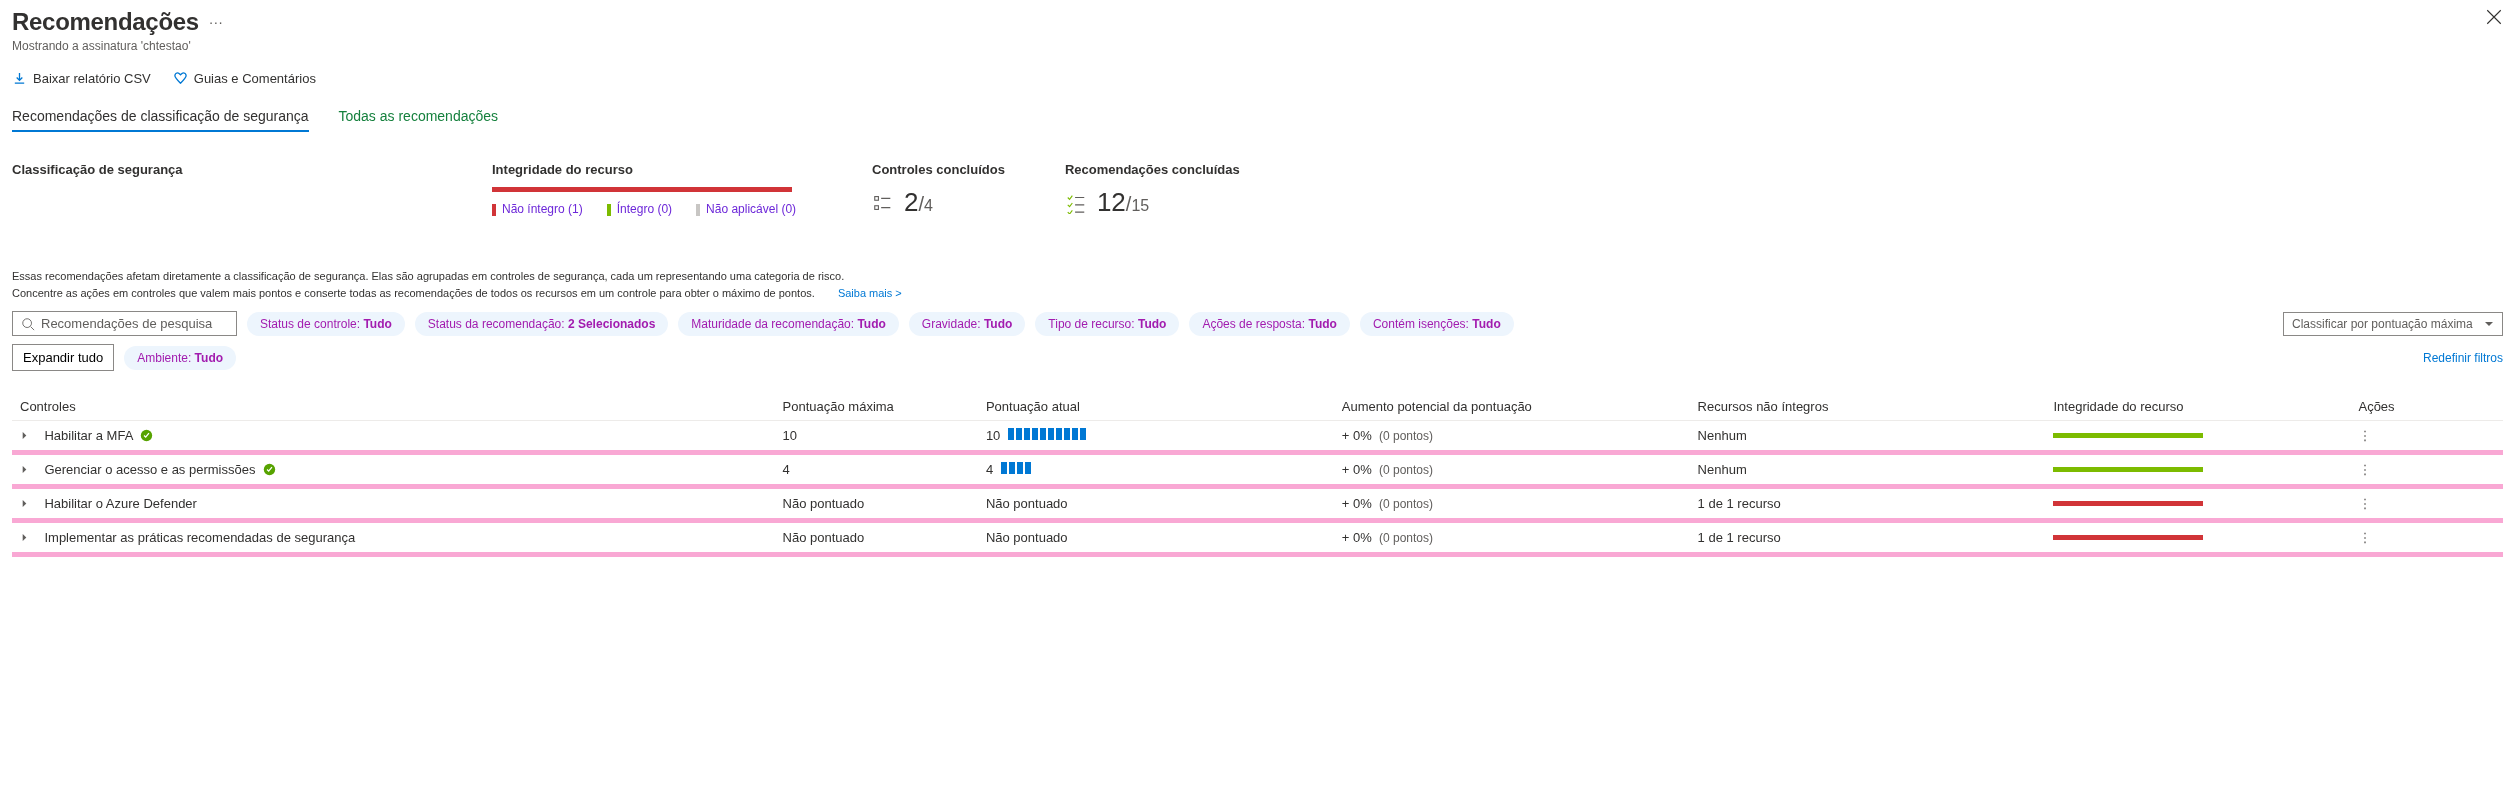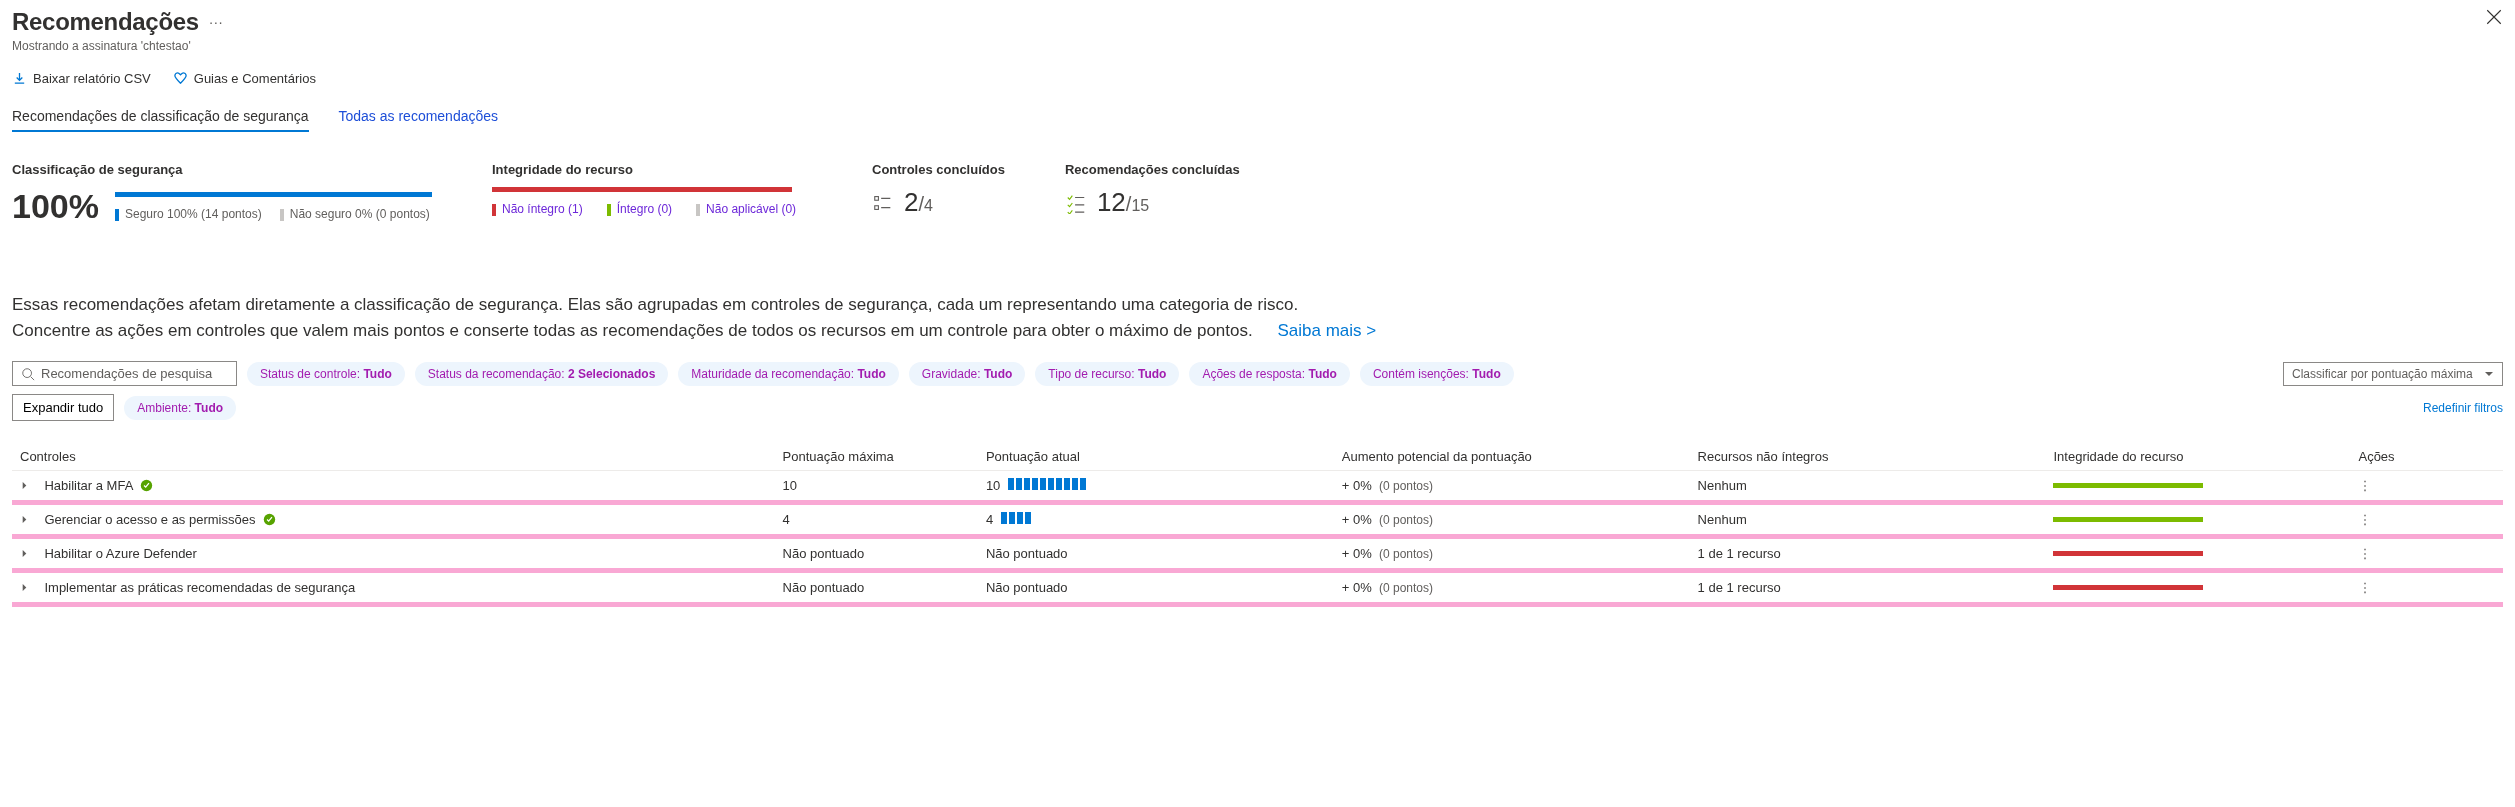--- a/index.html
+++ b/index.html
@@ -16,21 +16,21 @@
   h1 { font-size: 24px; font-weight: 600; margin: 0; letter-spacing: -0.3px; }
   .more-dots { color: #605e5c; font-size: 14px; cursor: pointer; }
   .close-x { width: 18px; height: 18px; cursor: pointer; stroke: #323130; stroke-width: 1; fill: none; }
   .subtitle { font-size: 12px; color: #605e5c; margin-top: 3px; }
 
   .action-bar { margin-top: 18px; display: flex; gap: 22px; align-items: center; }
   .action-link { display: flex; align-items: center; gap: 6px; font-size: 13px; color: #323130; cursor: pointer; }
   .action-link svg { width: 15px; height: 15px; stroke: #0078d4; fill: none; stroke-width: 1.4; }
 
   .tabs { margin-top: 22px; display: flex; gap: 30px; border-bottom: 0 solid transparent; }
-  .tab { font-size: 14px; padding-bottom: 6px; cursor: pointer; color: #1d4ed8; }
+  .tab { font-size: 14px; padding-bottom: 6px; cursor: pointer; color: #15803d; }
   .tab.active { color: #323130; font-weight: 400; border-bottom: 2px solid #0078d4; }
 
   .summary-row { display: flex; gap: 60px; margin-top: 30px; flex-wrap: nowrap; }
   .summary-card { flex: 0 0 auto; }
   .summary-label { font-size: 13px; font-weight: 600; margin-bottom: 10px; }
 
   .score-block { display: flex; align-items: center; gap: 16px; }
   .big-pct { font-size: 34px; font-weight: 600; }
   .bar-wrap { width: 320px; }
   .bar { height: 5px; background: #0078d4; }
@@ -39,24 +39,24 @@
 
   .health-bar { width: 300px; height: 5px; background: #d13438; }
   .health-legend { margin-top: 10px; display: flex; gap: 24px; font-size: 12px; color: #6d28d9; }
 
   .counter { display: flex; align-items: center; gap: 10px; }
   .counter svg { width: 22px; height: 22px; stroke: #605e5c; fill: none; stroke-width: 1.2; }
   .counter .big { font-size: 26px; font-weight: 400; }
   .counter .slash { font-size: 20px; color: #605e5c; }
   .counter .small { font-size: 16px; color: #605e5c; }
 
-  .desc-block { margin-top: 66px; font-size: 17px; color: #323130; line-height: 1.5; }
+  .desc-block { margin-top: 50px; font-size: 11px; color: #323130; line-height: 1.5; }
   .learn-more { color: #0078d4; cursor: pointer; margin-left: 20px; }
 
-  .filter-row { margin-top: 18px; display: flex; align-items: center; gap: 10px; flex-wrap: wrap; }
+  .filter-row { margin-top: 10px; display: flex; align-items: center; gap: 10px; flex-wrap: wrap; }
   .search-box { display: flex; align-items: center; border: 1px solid #8a8886; padding: 4px 8px; width: 225px; color: #605e5c; font-size: 13px; }
   .search-box svg { width: 14px; height: 14px; stroke: #605e5c; fill: none; margin-right: 6px; }
   .pill { background: #edf5fd; border-radius: 14px; padding: 5px 13px; font-size: 12px; color: #a21caf; cursor: pointer; white-space: nowrap; }
   .pill b { font-weight: 600; }
   .sort-box { margin-left: auto; border: 1px solid #8a8886; padding: 4px 8px; width: 220px; display: flex; justify-content: space-between; align-items: center; font-size: 12px; color: #605e5c; }
   .sort-box svg { width: 10px; height: 10px; fill: #605e5c; }
 
   .filter-row2 { margin-top: 8px; display: flex; align-items: center; gap: 10px; }
   .expand-btn { border: 1px solid #8a8886; background: #fff; padding: 5px 10px; font-size: 13px; cursor: pointer; }
   .reset-filters { margin-left: auto; color: #0078d4; font-size: 12px; cursor: pointer; }
@@ -107,30 +107,20 @@
 </div>
 
 <div class="tabs">
   <div class="tab active">Recomendações de classificação de segurança</div>
   <div class="tab">Todas as recomendações</div>
 </div>
 
 <div class="summary-row">
   <div class="summary-card" style="width:420px">
     <div class="summary-label">Classificação de segurança</div>
-    <div class="score-block">
-      <div class="big-pct">100%</div>
-      <div class="bar-wrap">
-        <div class="bar"></div>
-        <div class="legend">
-          <span><span class="swatch" style="background:#0078d4"></span><span>Seguro 100% (14 pontos)</span></span>
-          <span><span class="swatch" style="background:#c8c6c4"></span><span>Não seguro 0% (0 pontos)</span></span>
-        </div>
-      </div>
-    </div>
   </div>
 
   <div class="summary-card" style="width:320px">
     <div class="summary-label">Integridade do recurso</div>
     <div class="health-bar"></div>
     <div class="health-legend">
       <span><span class="swatch" style="display:inline-block;width:4px;height:12px;background:#d13438;margin-right:6px;vertical-align:middle"></span><span>Não íntegro (1)</span></span>
       <span><span class="swatch" style="display:inline-block;width:4px;height:12px;background:#7cbb00;margin-right:6px;vertical-align:middle"></span><span>Íntegro (0)</span></span>
       <span><span class="swatch" style="display:inline-block;width:4px;height:12px;background:#c8c6c4;margin-right:6px;vertical-align:middle"></span><span>Não aplicável (0)</span></span>
     </div>

